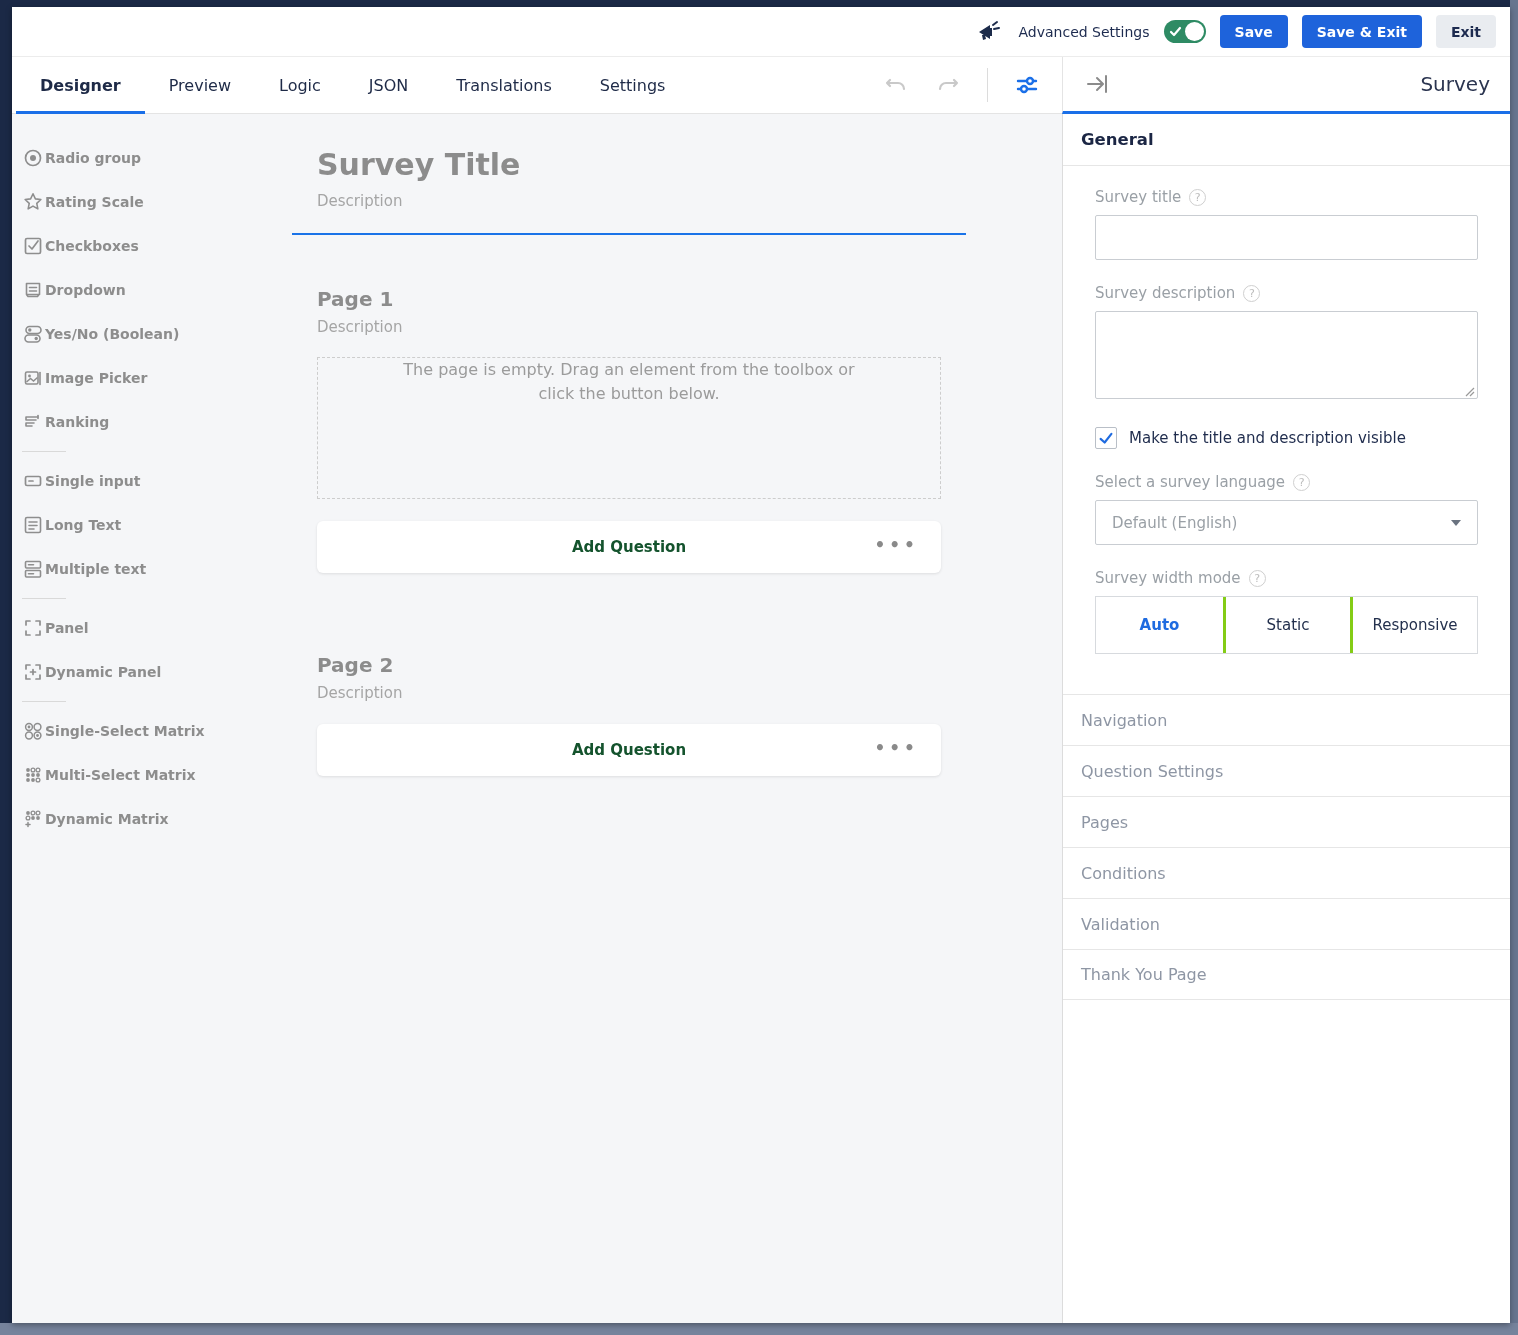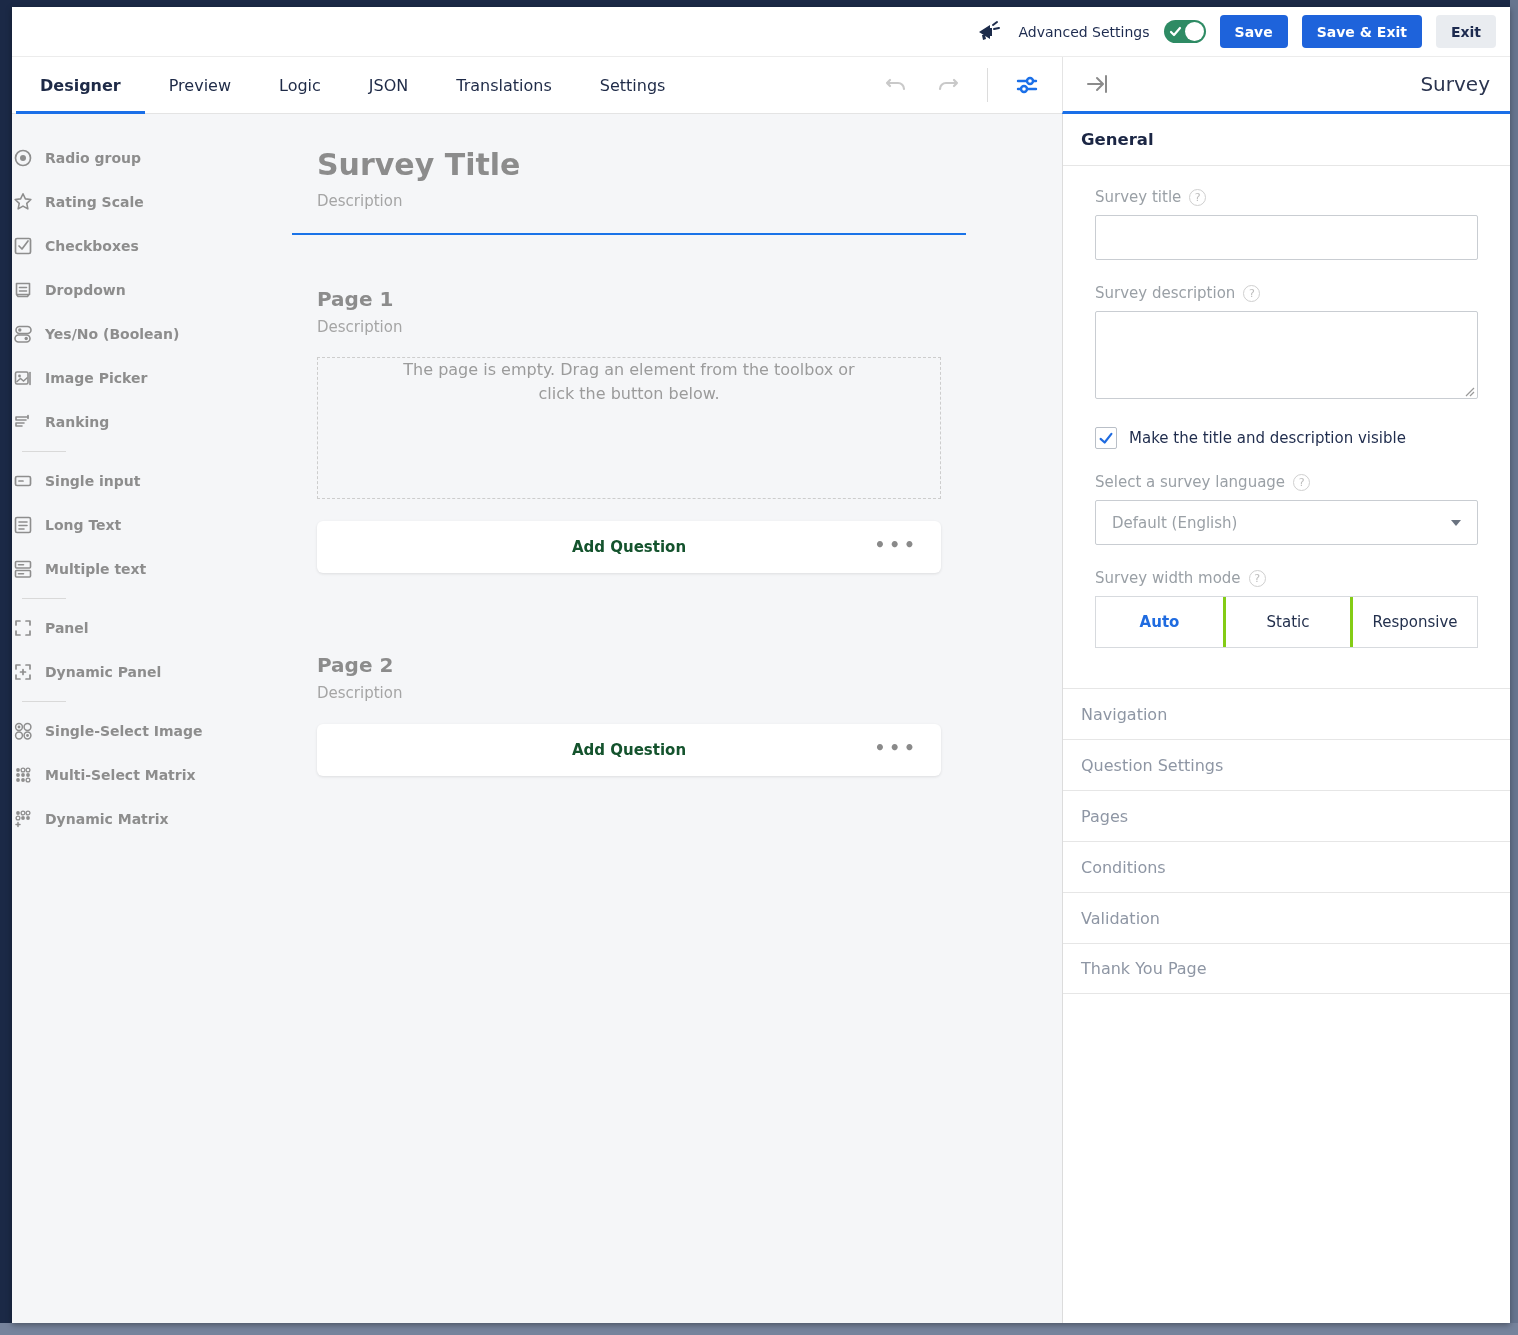--- a/index.html
+++ b/index.html
@@ -40,21 +40,21 @@
 
   .sidehead { width:448px; flex:0 0 448px; border-left:1px solid #e4e4e4; border-bottom:3px solid #1a6fe8;
               display:flex; align-items:center; justify-content:space-between; padding:0 20px 0 22px; }
   .sidehead-title { font-size:20px; color:#2b3550; }
 
   
   .content { flex:1; display:flex; min-height:0; }
 
   
   .toolbox { width:280px; flex:0 0 280px; background:#f5f6f8; padding-top:22px; overflow:hidden; }
-  .tb-item { height:44px; display:flex; align-items:center; gap:11px; cursor:pointer; }
+  .tb-item { height:44px; display:flex; align-items:center; padding-left:10px; gap:1px; cursor:pointer; }
   .tb-item svg { flex:0 0 22px; }
   .tb-label { font-size:14px; font-weight:600; color:#8d8d8d; }
   .tb-sep { border-top:1px solid #d9d9d9; width:44px; margin:7px 0 7px 10px; }
 
   
   .canvas { flex:1; background:#f5f6f8; padding-top:33px; overflow:hidden; }
   .canvas-inner { width:674px; }
   .pad { margin:0 25px; }
   .survey-title { font-size:30px; font-weight:bold; color:#8c8c8c; }
   .survey-desc { font-size:15px; color:#a5a5a5; margin-top:10px; }
@@ -97,21 +97,21 @@
   .chk-row { display:flex; align-items:center; gap:12px; cursor:pointer; }
   .chk-box { width:22px; height:22px; background:#fff; border:1px solid #b9bfc7; border-radius:2px;
              display:flex; align-items:center; justify-content:center; }
   .chk-label { font-size:15px; color:#1f2c4d; }
   .select { margin-top:9px; height:45px; border:1px solid #c9cdd2; border-radius:2px;
             display:flex; align-items:center; padding:0 16px; cursor:pointer; position:relative; }
   .select-val { font-size:15px; color:#9aa0a6; }
   .caret { position:absolute; right:16px; width:0; height:0; border-left:5px solid transparent;
            border-right:5px solid transparent; border-top:6px solid #6a7380; }
   .segmented { margin-top:9px; display:grid; grid-template-columns:1fr 1fr 1fr;
-               border:1px solid #d7dade; height:52px; }
+               border:1px solid #d7dade; height:58px; }
   .seg { display:flex; align-items:center; justify-content:center; font-size:15px; color:#23304d;
          cursor:pointer; background:#fff; }
   .seg + .seg { border-left:3px solid #84cc16; }
   .seg.active { color:#1f6be0; font-weight:bold; }
   .collapse-row { height:51px; display:flex; align-items:center; padding-left:18px;
                   font-size:16px; color:#8e96a4; border-top:1px solid #e6e6e6; cursor:pointer; }
   .collapse-row:last-child { border-bottom:1px solid #e6e6e6; }
 </style>
 </head>
 <body>
@@ -283,21 +283,21 @@
 
       <div class="tb-item">
         <svg width="22" height="22" viewBox="0 0 22 22">
           <circle cx="7" cy="7" r="3.4" fill="none" stroke="#8e8e8e" stroke-width="1.5"></circle>
             <circle cx="7" cy="7" r="1.4" fill="#8e8e8e"></circle>
           <circle cx="15.5" cy="7" r="3.4" fill="none" stroke="#8e8e8e" stroke-width="1.5"></circle>
           <circle cx="7" cy="15.5" r="3.4" fill="none" stroke="#8e8e8e" stroke-width="1.5"></circle>
           <circle cx="15.5" cy="15.5" r="3.4" fill="none" stroke="#8e8e8e" stroke-width="1.5"></circle>
             <circle cx="15.5" cy="15.5" r="1.4" fill="#8e8e8e"></circle>
         </svg>
-        <span class="tb-label">Single-Select Image</span>
+        <span class="tb-label">Single-Select Matrix</span>
       </div>
       <div class="tb-item">
         <svg width="22" height="22" viewBox="0 0 22 22">
           <circle cx="6" cy="6" r="1.9" fill="#8e8e8e"></circle>
             <circle cx="11" cy="6" r="1.9" fill="none" stroke="#8e8e8e" stroke-width="1.3"></circle>
             <circle cx="16" cy="6" r="1.9" fill="none" stroke="#8e8e8e" stroke-width="1.3"></circle>
           <circle cx="6" cy="11" r="1.9" fill="#8e8e8e"></circle>
             <circle cx="11" cy="11" r="1.9" fill="#8e8e8e"></circle>
             <circle cx="16" cy="11" r="1.9" fill="#8e8e8e"></circle>
           <circle cx="6" cy="16" r="1.9" fill="#8e8e8e"></circle>

